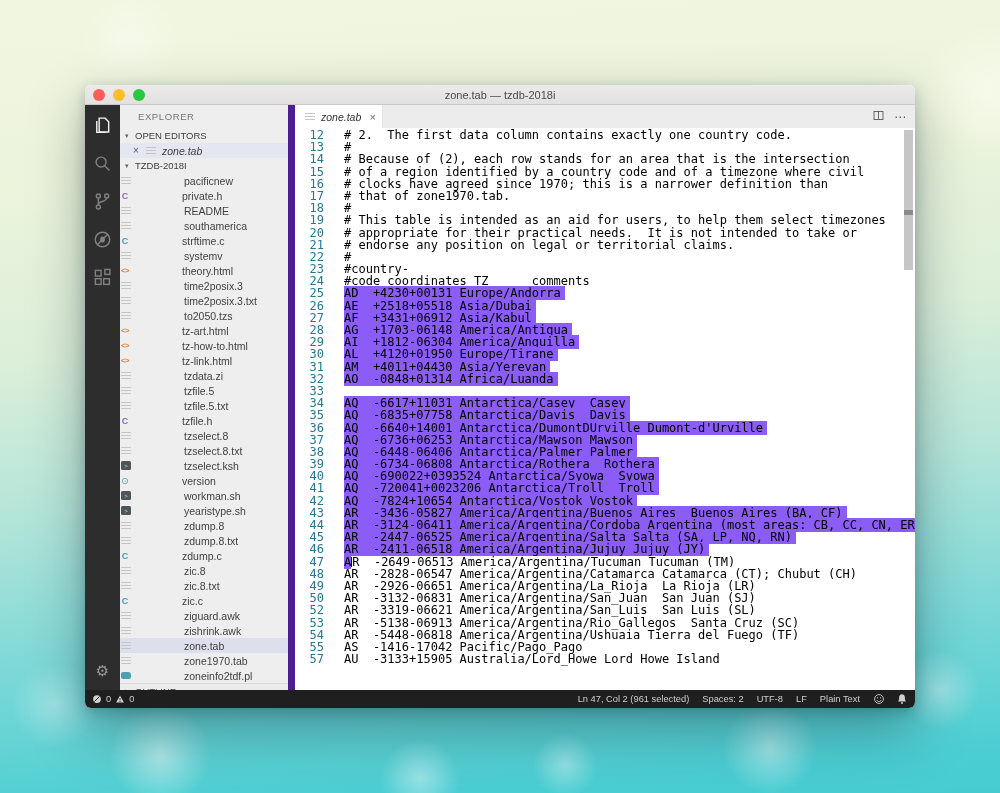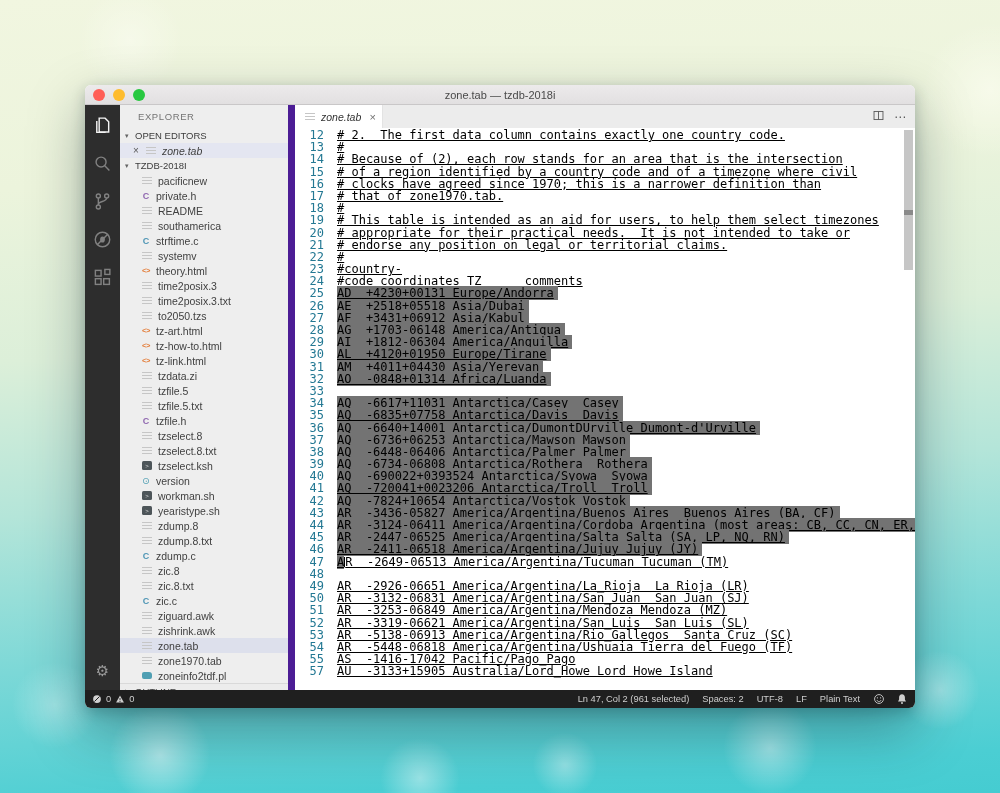--- a/index.html
+++ b/index.html
@@ -59,21 +59,21 @@
        justify-content:center; font-size:8px; flex:0 0 10px; }
   .fi.doc{ background:repeating-linear-gradient(#c6c6c6 0 1px, rgba(0,0,0,0) 1px 3px); width:8px; height:8px; margin:0 6px 0 1px; }
   .fi.c_blue{ color:#4f96b5; font-weight:bold; font-size:9px; }
   .fi.c_purple{ color:#9068b0; font-weight:bold; font-size:9px; }
   .fi.html{ color:#e37933; font-weight:bold; font-size:7.5px; letter-spacing:-.5px; }
   .fi.shell{ background:#4d5559; border-radius:1.5px; color:#dcdcdc; font-size:6px; width:8.5px; height:8.5px; margin:0 6px 0 1px; }
   .fi.info{ color:#4f9fb3; font-size:9.5px; font-family:"DejaVu Sans",sans-serif; }
   .fi.perl{ background:#4f9fb3; border-radius:2px 3px 2px 2px; width:8.5px; height:7.5px; margin:0 6px 0 1px; }
   .oe-item .fname{ font-style:italic; }
   .filetree{ flex:0 0 auto; }
-  .frow{ height:15px; display:flex; align-items:center; padding-left:21px; cursor:pointer; }
+  .frow{ height:15px; display:flex; align-items:center; cursor:pointer;gap:47px; }
   .frow.sel{ background:#dde0ec; }
   .fname{ white-space:nowrap; color:#414141; }
   .sb-flex{ flex:1 1 auto; }
   .sb-outline{ border-top:1px solid #d9d9d9; background:#ececec; }
   
   .editor{ flex:1 1 auto; display:flex; flex-direction:column; background:#fff; min-width:0; }
   .tabbar{ height:23px; flex:0 0 23px; background:#ececec; display:flex; position:relative; }
   .tab{
     width:88px; background:#ffffff; display:flex; align-items:center; padding:0 6px 0 9px;
     font-size:10.5px; color:#333; border-right:1px solid #e3e3e3; cursor:pointer;
@@ -83,22 +83,22 @@
   .ed-actions{ position:absolute; right:8px; top:0; height:23px; display:flex; align-items:center; gap:9px; color:#585858; }
   .ed-actions svg{ width:13px; height:13px; stroke:currentColor; fill:none; stroke-width:1.1; }
   .moredots{ font-size:12px; letter-spacing:1px; color:#585858; }
   .codearea{
     flex:1 1 auto; position:relative; background:#fff; overflow:hidden;
     font-family:"DejaVu Sans Mono","Liberation Mono",monospace; font-size:12px; line-height:12.2px;
   }
   .codelines{ position:absolute; left:0; top:1px; right:12px; }
   .cl{ display:flex; height:12.2px; white-space:pre; }
   .ln{ width:29px; flex:0 0 29px; text-align:right; color:#237893; }
-  .lt{ margin-left:13px; white-space:pre; color:#000;text-decoration:underline; }
-  .selbg{ background:#737373; }
+  .lt{ margin-left:20px; white-space:pre; color:#000; }
+  .selbg{ background:#8b5cf6; }
   .selbg.nl{ padding-right:4px; }
   .cursor{ display:inline-block; width:1px; height:10px; background:#000; vertical-align:-1px; }
   .vscroll{ position:absolute; right:2px; top:2px; width:9px; height:140px; background:#c6c6c6; }
   .vscroll .mark{ position:absolute; left:0; right:0; top:80px; height:5px; background:#8a8a8a; }
   
   .statusbar{
     height:18px; flex:0 0 18px; background:#1f1f1f; color:#cfcfcf; display:flex; align-items:center;
     font-size:9.3px; padding:0 7px;
   }
   .sb-left{ display:flex; align-items:center; gap:4px; }
@@ -375,24 +375,23 @@
             <div class="cl"><span class="ln">38</span><span class="lt"><span class="selbg nl">AQ  -6448-06406 Antarctica/Palmer Palmer</span></span></div>
             <div class="cl"><span class="ln">39</span><span class="lt"><span class="selbg nl">AQ  -6734-06808 Antarctica/Rothera  Rothera</span></span></div>
             <div class="cl"><span class="ln">40</span><span class="lt"><span class="selbg nl">AQ  -690022+0393524 Antarctica/Syowa  Syowa</span></span></div>
             <div class="cl"><span class="ln">41</span><span class="lt"><span class="selbg nl">AQ  -720041+0023206 Antarctica/Troll  Troll</span></span></div>
             <div class="cl"><span class="ln">42</span><span class="lt"><span class="selbg nl">AQ  -7824+10654 Antarctica/Vostok Vostok</span></span></div>
             <div class="cl"><span class="ln">43</span><span class="lt"><span class="selbg nl">AR  -3436-05827 America/Argentina/Buenos_Aires  Buenos Aires (BA, CF)</span></span></div>
             <div class="cl"><span class="ln">44</span><span class="lt"><span class="selbg nl">AR  -3124-06411 America/Argentina/Cordoba Argentina (most areas: CB, CC, CN, ER, FM, MN, SE, SF)</span></span></div>
             <div class="cl"><span class="ln">45</span><span class="lt"><span class="selbg nl">AR  -2447-06525 America/Argentina/Salta Salta (SA, LP, NQ, RN)</span></span></div>
             <div class="cl"><span class="ln">46</span><span class="lt"><span class="selbg nl">AR  -2411-06518 America/Argentina/Jujuy Jujuy (JY)</span></span></div>
             <div class="cl"><span class="ln">47</span><span class="lt"><span class="selbg">A</span><span class="cursor"></span>R  -2649-06513 America/Argentina/Tucuman Tucuman (TM)</span></div>
-            <div class="cl"><span class="ln">48</span></div>
+            <div class="cl"><span class="ln">48</span><span class="lt">AR  -2828-06547 America/Argentina/Catamarca Catamarca (CT); Chubut (CH)</span></div>
             <div class="cl"><span class="ln">49</span><span class="lt">AR  -2926-06651 America/Argentina/La_Rioja  La Rioja (LR)</span></div>
             <div class="cl"><span class="ln">50</span><span class="lt">AR  -3132-06831 America/Argentina/San_Juan  San Juan (SJ)</span></div>
-            <div class="cl"><span class="ln">51</span><span class="lt">AR  -3253-06849 America/Argentina/Mendoza Mendoza (MZ)</span></div>
             <div class="cl"><span class="ln">52</span><span class="lt">AR  -3319-06621 America/Argentina/San_Luis  San Luis (SL)</span></div>
             <div class="cl"><span class="ln">53</span><span class="lt">AR  -5138-06913 America/Argentina/Rio_Gallegos  Santa Cruz (SC)</span></div>
             <div class="cl"><span class="ln">54</span><span class="lt">AR  -5448-06818 America/Argentina/Ushuaia Tierra del Fuego (TF)</span></div>
             <div class="cl"><span class="ln">55</span><span class="lt">AS  -1416-17042 Pacific/Pago_Pago</span></div>
             <div class="cl"><span class="ln">57</span><span class="lt">AU  -3133+15905 Australia/Lord_Howe Lord Howe Island</span></div>
           </div>
         <div class="vscroll">
             <div class="mark"></div>
           </div>
       </div>

